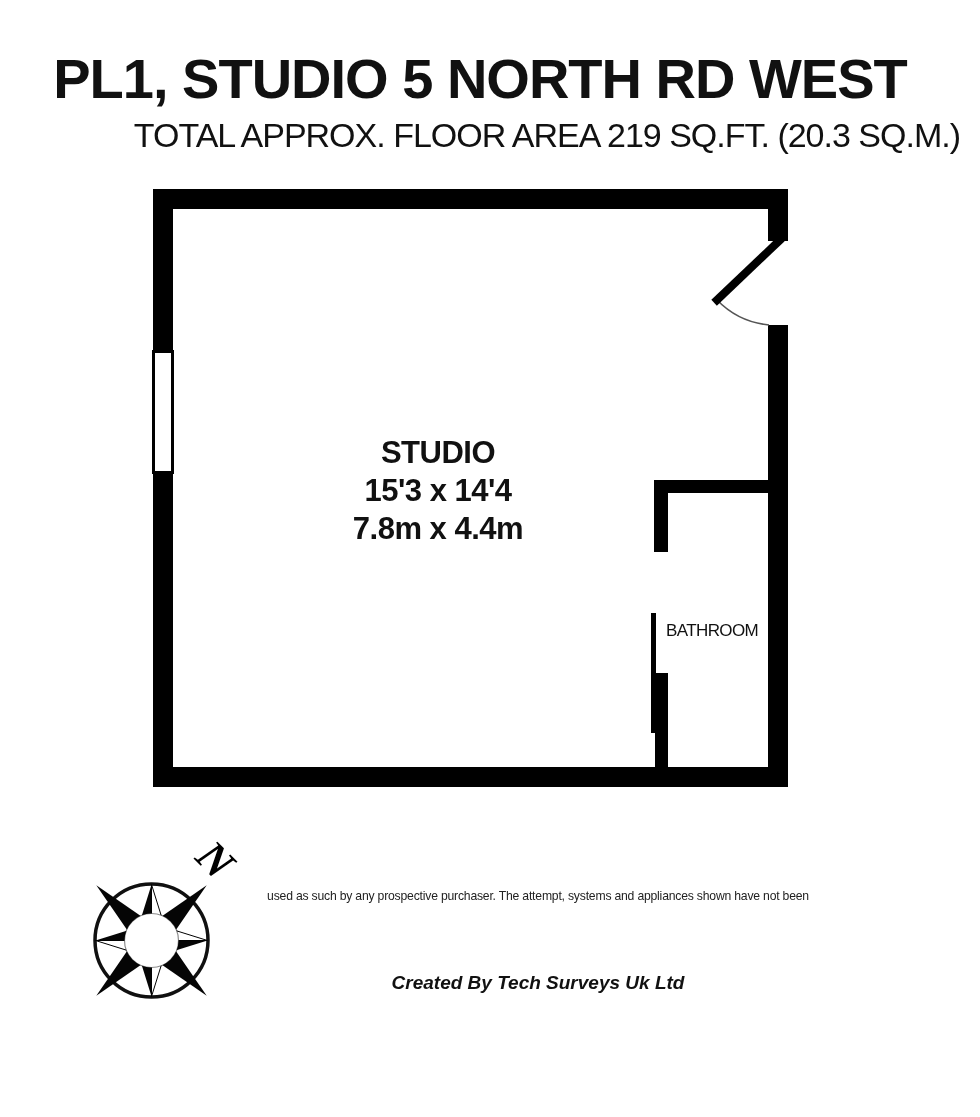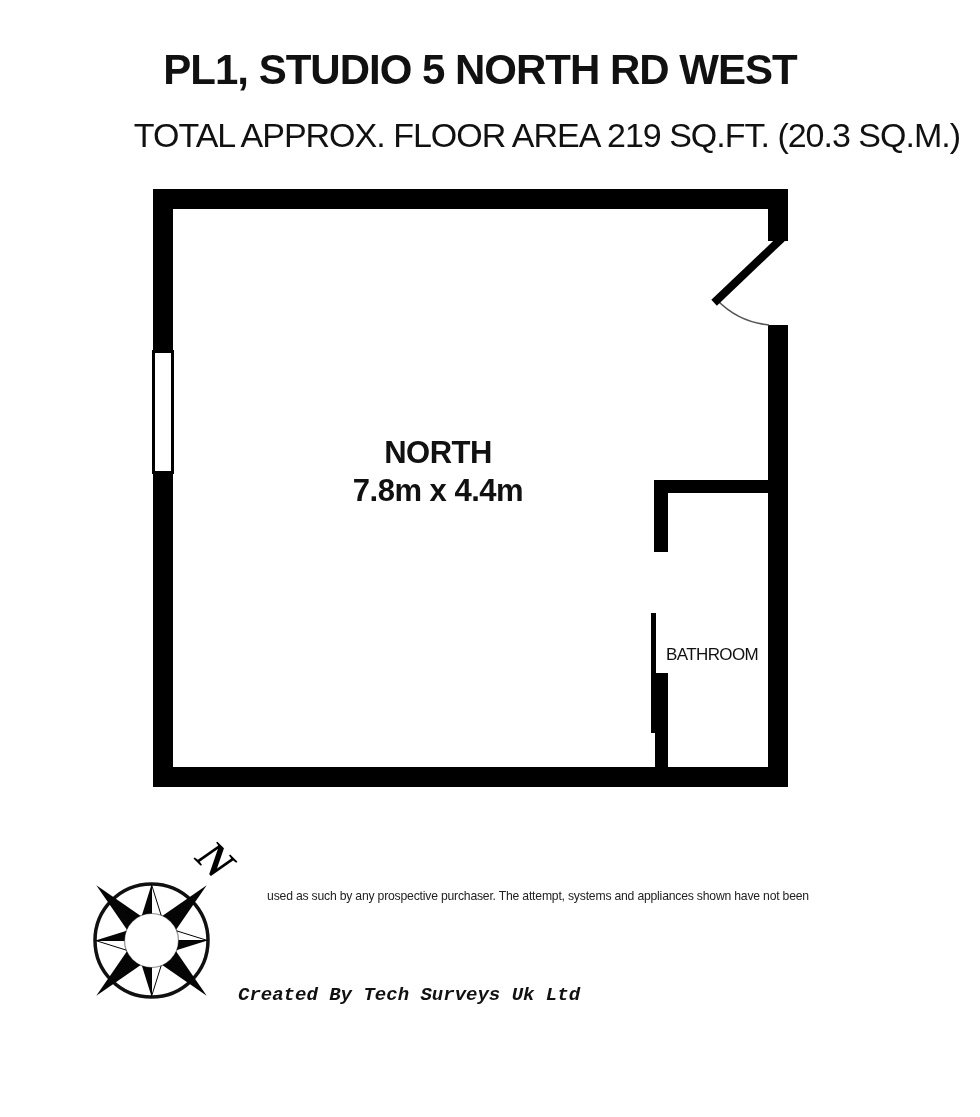--- a/index.html
+++ b/index.html
@@ -13,21 +13,21 @@
   body{font-family:"Liberation Sans", sans-serif;}
   .page{
     position:relative;
     width:980px;height:1117px;
     background:var(--background,#fff);
     overflow:hidden;
   }
   .title{
     position:absolute;left:0;top:46px;width:960px;
     text-align:center;
-    font-size:42px;font-weight:bold;color:var(--ink);
+    font-size:56px;font-weight:bold;color:var(--ink);
     letter-spacing:-1px;
   }
   .subtitle{
     position:absolute;left:0;top:116px;width:960px;
     text-align:right;
     font-size:34px;font-weight:normal;color:var(--ink);
     letter-spacing:-1px;
   }
   .wall{position:absolute;background:var(--wall,#000);}
   .wall-top    {left:153px;top:189px;width:635px;height:20px;}
@@ -43,37 +43,36 @@
   .wall-bath-v-lower{left:655px;top:673px;width:13px;height:94px;}
   .studio-label{
     position:absolute;left:288px;top:434px;width:300px;
     text-align:center;color:var(--ink);
     font-size:31px;font-weight:bold;line-height:38px;
     letter-spacing:-0.5px;
   }
   .bathroom-label{
     position:absolute;left:666px;top:621px;width:104px;
     text-align:left;color:var(--ink);
-    font-size:17px;font-weight:normal;letter-spacing:-0.6px;margin-top:24px;
+    font-size:17px;font-weight:normal;letter-spacing:-0.6px;
   }
   .overlay-svg{
     position:absolute;left:0;top:0;width:980px;height:1117px;
     pointer-events:none;
   }
   .disclaimer{
     position:absolute;left:238px;top:889px;width:600px;
     text-align:center;color:var(--muted,#222);
     font-size:12.2px;line-height:14.5px;letter-spacing:-0.2px;
   }
   .credit{
     position:absolute;left:238px;top:972px;width:600px;
-    text-align:left;color:var(--ink);
+    text-align:center;color:var(--ink);
     font-size:19px;font-weight:bold;font-style:italic;
-    font-family:Liberation Mono, monospace;
-    margin-top:12px;
+    font-family:Liberation Sans, sans-serif;
   }
 </style>
 </head>
 <body>
 
 <div class="page">
 
   <div class="title">PL1, STUDIO 5 NORTH RD WEST</div>
   <div class="subtitle">TOTAL APPROX. FLOOR AREA 219 SQ.FT. (20.3 SQ.M.)</div>
 
@@ -83,21 +82,22 @@
   <div class="wall wall-left-lower"></div>
   <div class="wall wall-bottom"></div>
   <div class="wall wall-right-upper"></div>
   <div class="wall wall-right-lower"></div>
   <div class="wall wall-bath-h"></div>
   <div class="wall wall-bath-v-upper"></div>
   <div class="wall wall-bath-thin"></div>
   <div class="wall wall-bath-v-lower"></div>
 
   <div class="studio-label">
-    <div>NORTH</div>
+    <div>STUDIO</div>
+    <div>15'3 x 14'4</div>
     <div>7.8m x 4.4m</div>
   </div>
   <div class="bathroom-label">BATHROOM</div>
 
   <svg class="overlay-svg" viewBox="0 0 980 1117">
 
     <g>
       <path d="M717,300 A84,84 0 0 0 769,325" fill="none" stroke="#555" stroke-width="1.6"></path>
       <line x1="779" y1="241" x2="717" y2="300" stroke="#000" stroke-width="8" stroke-linecap="square"></line>
     </g>

